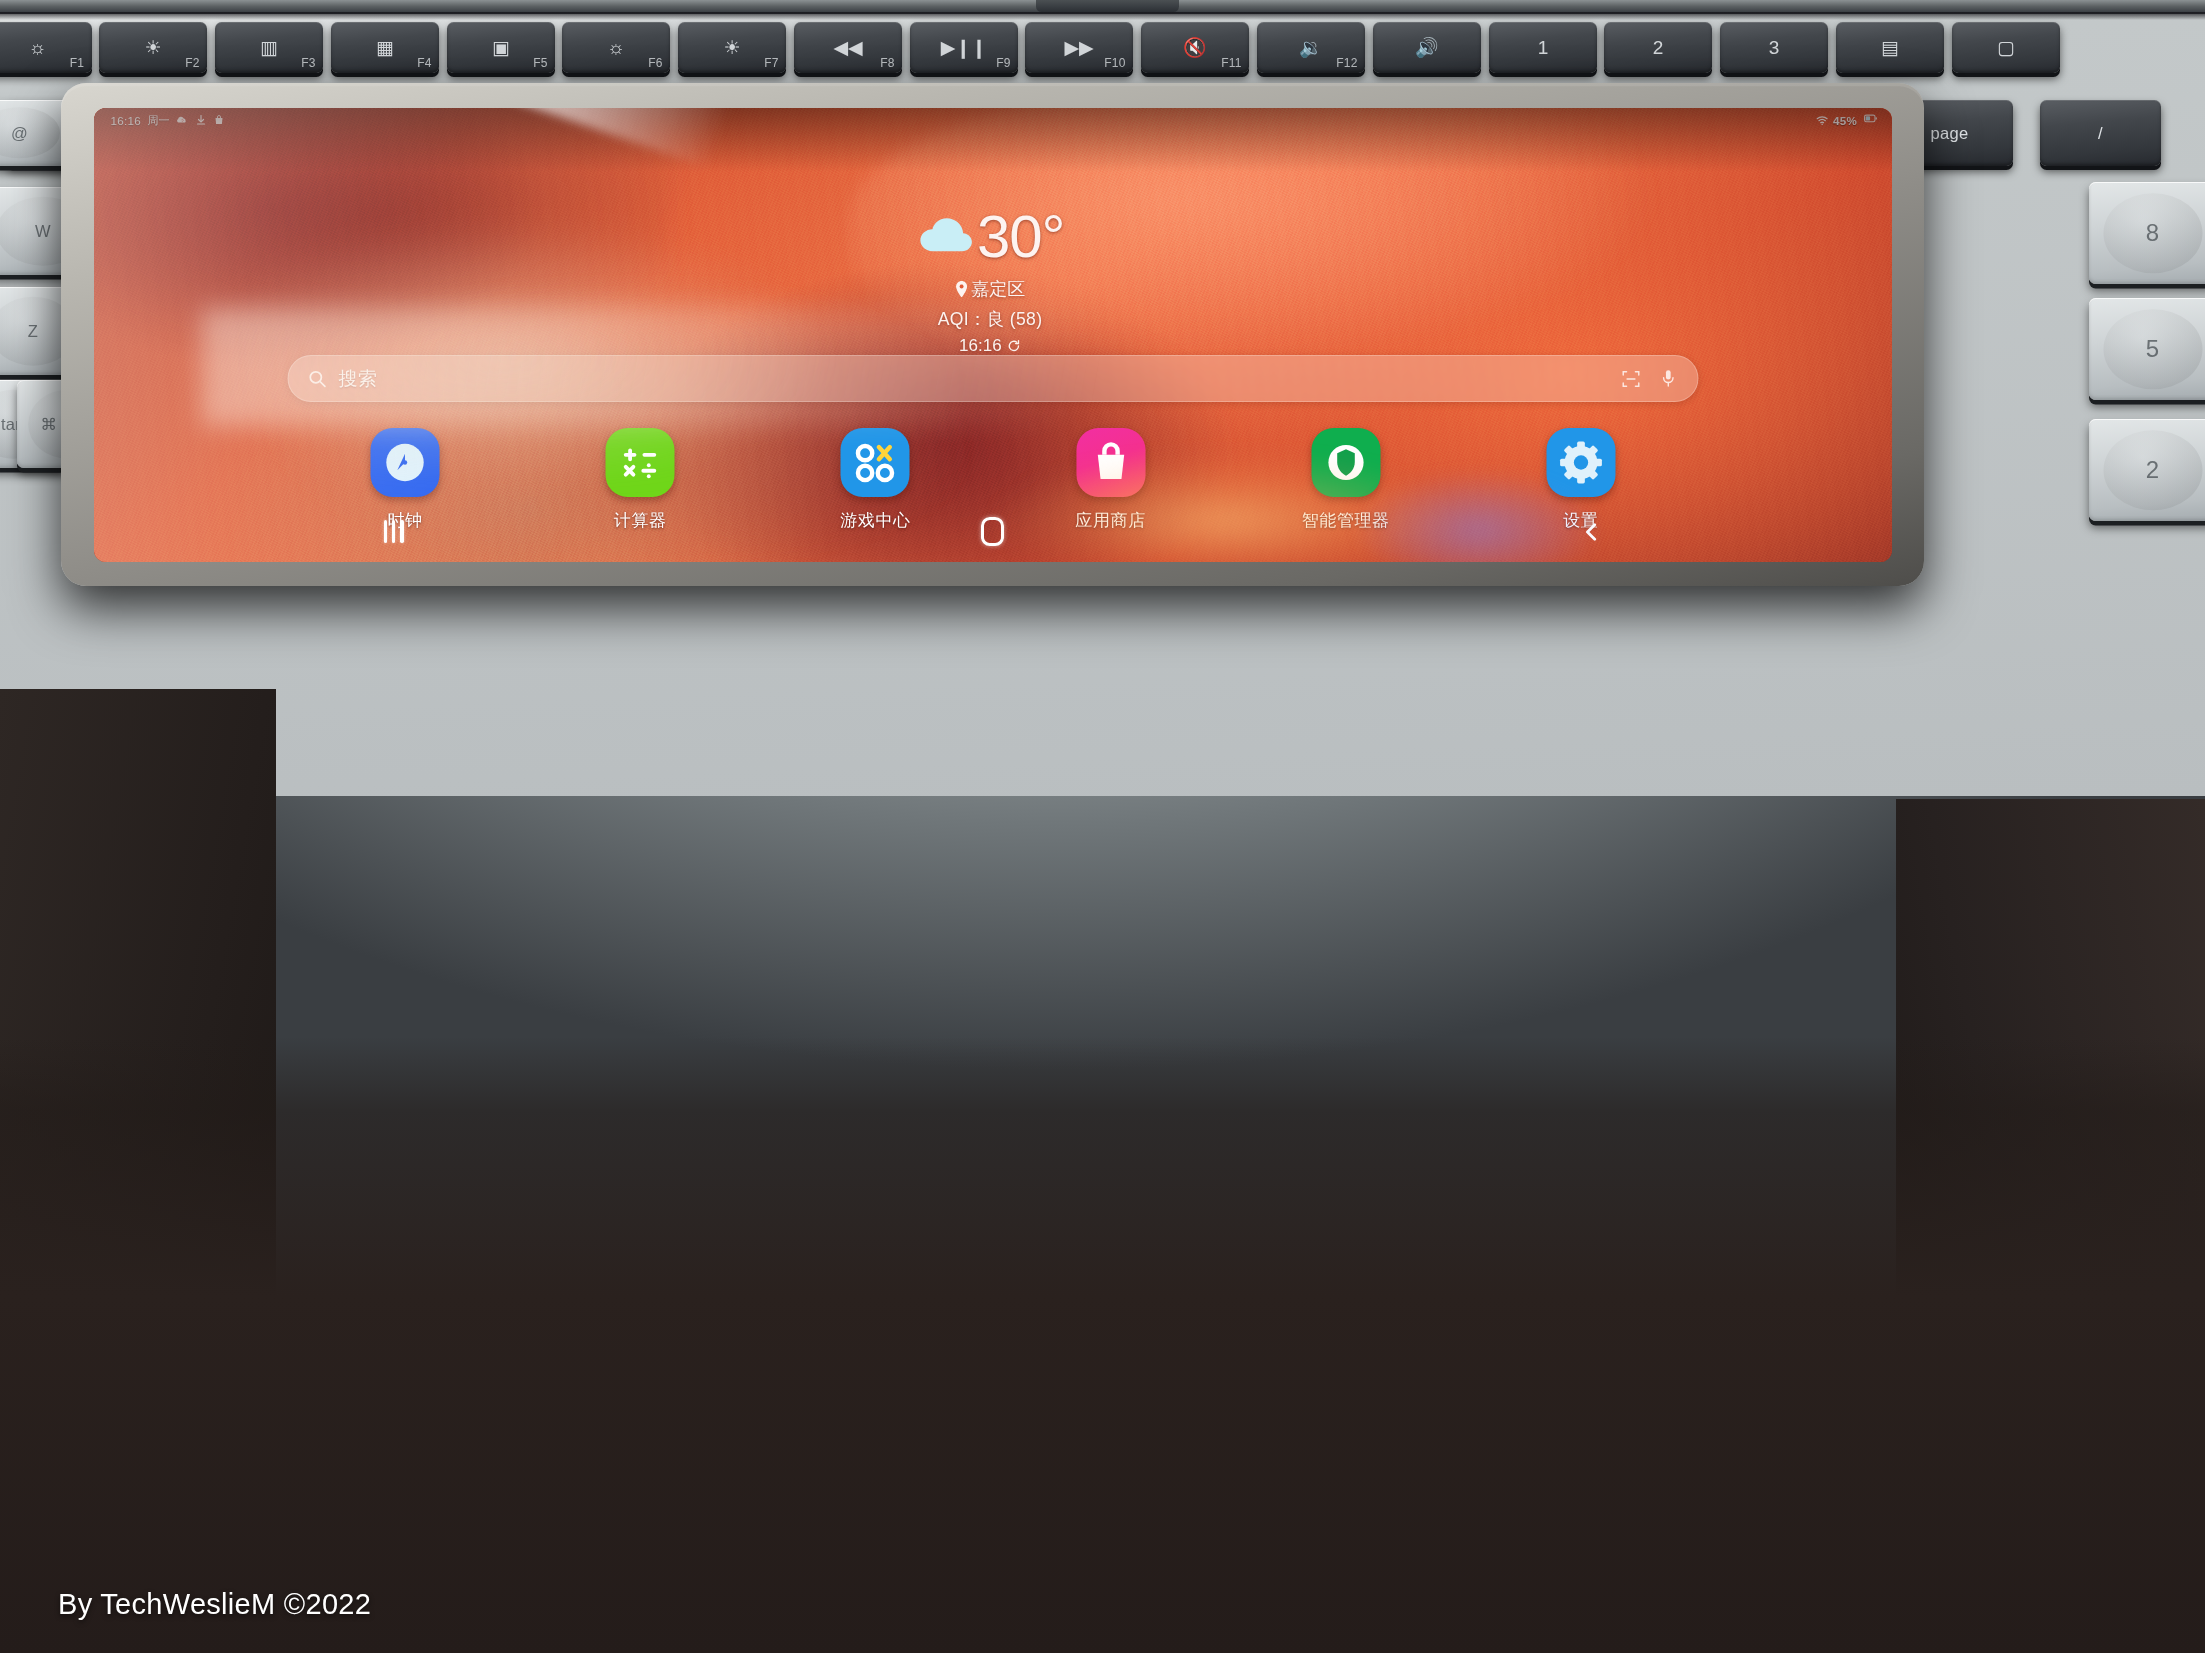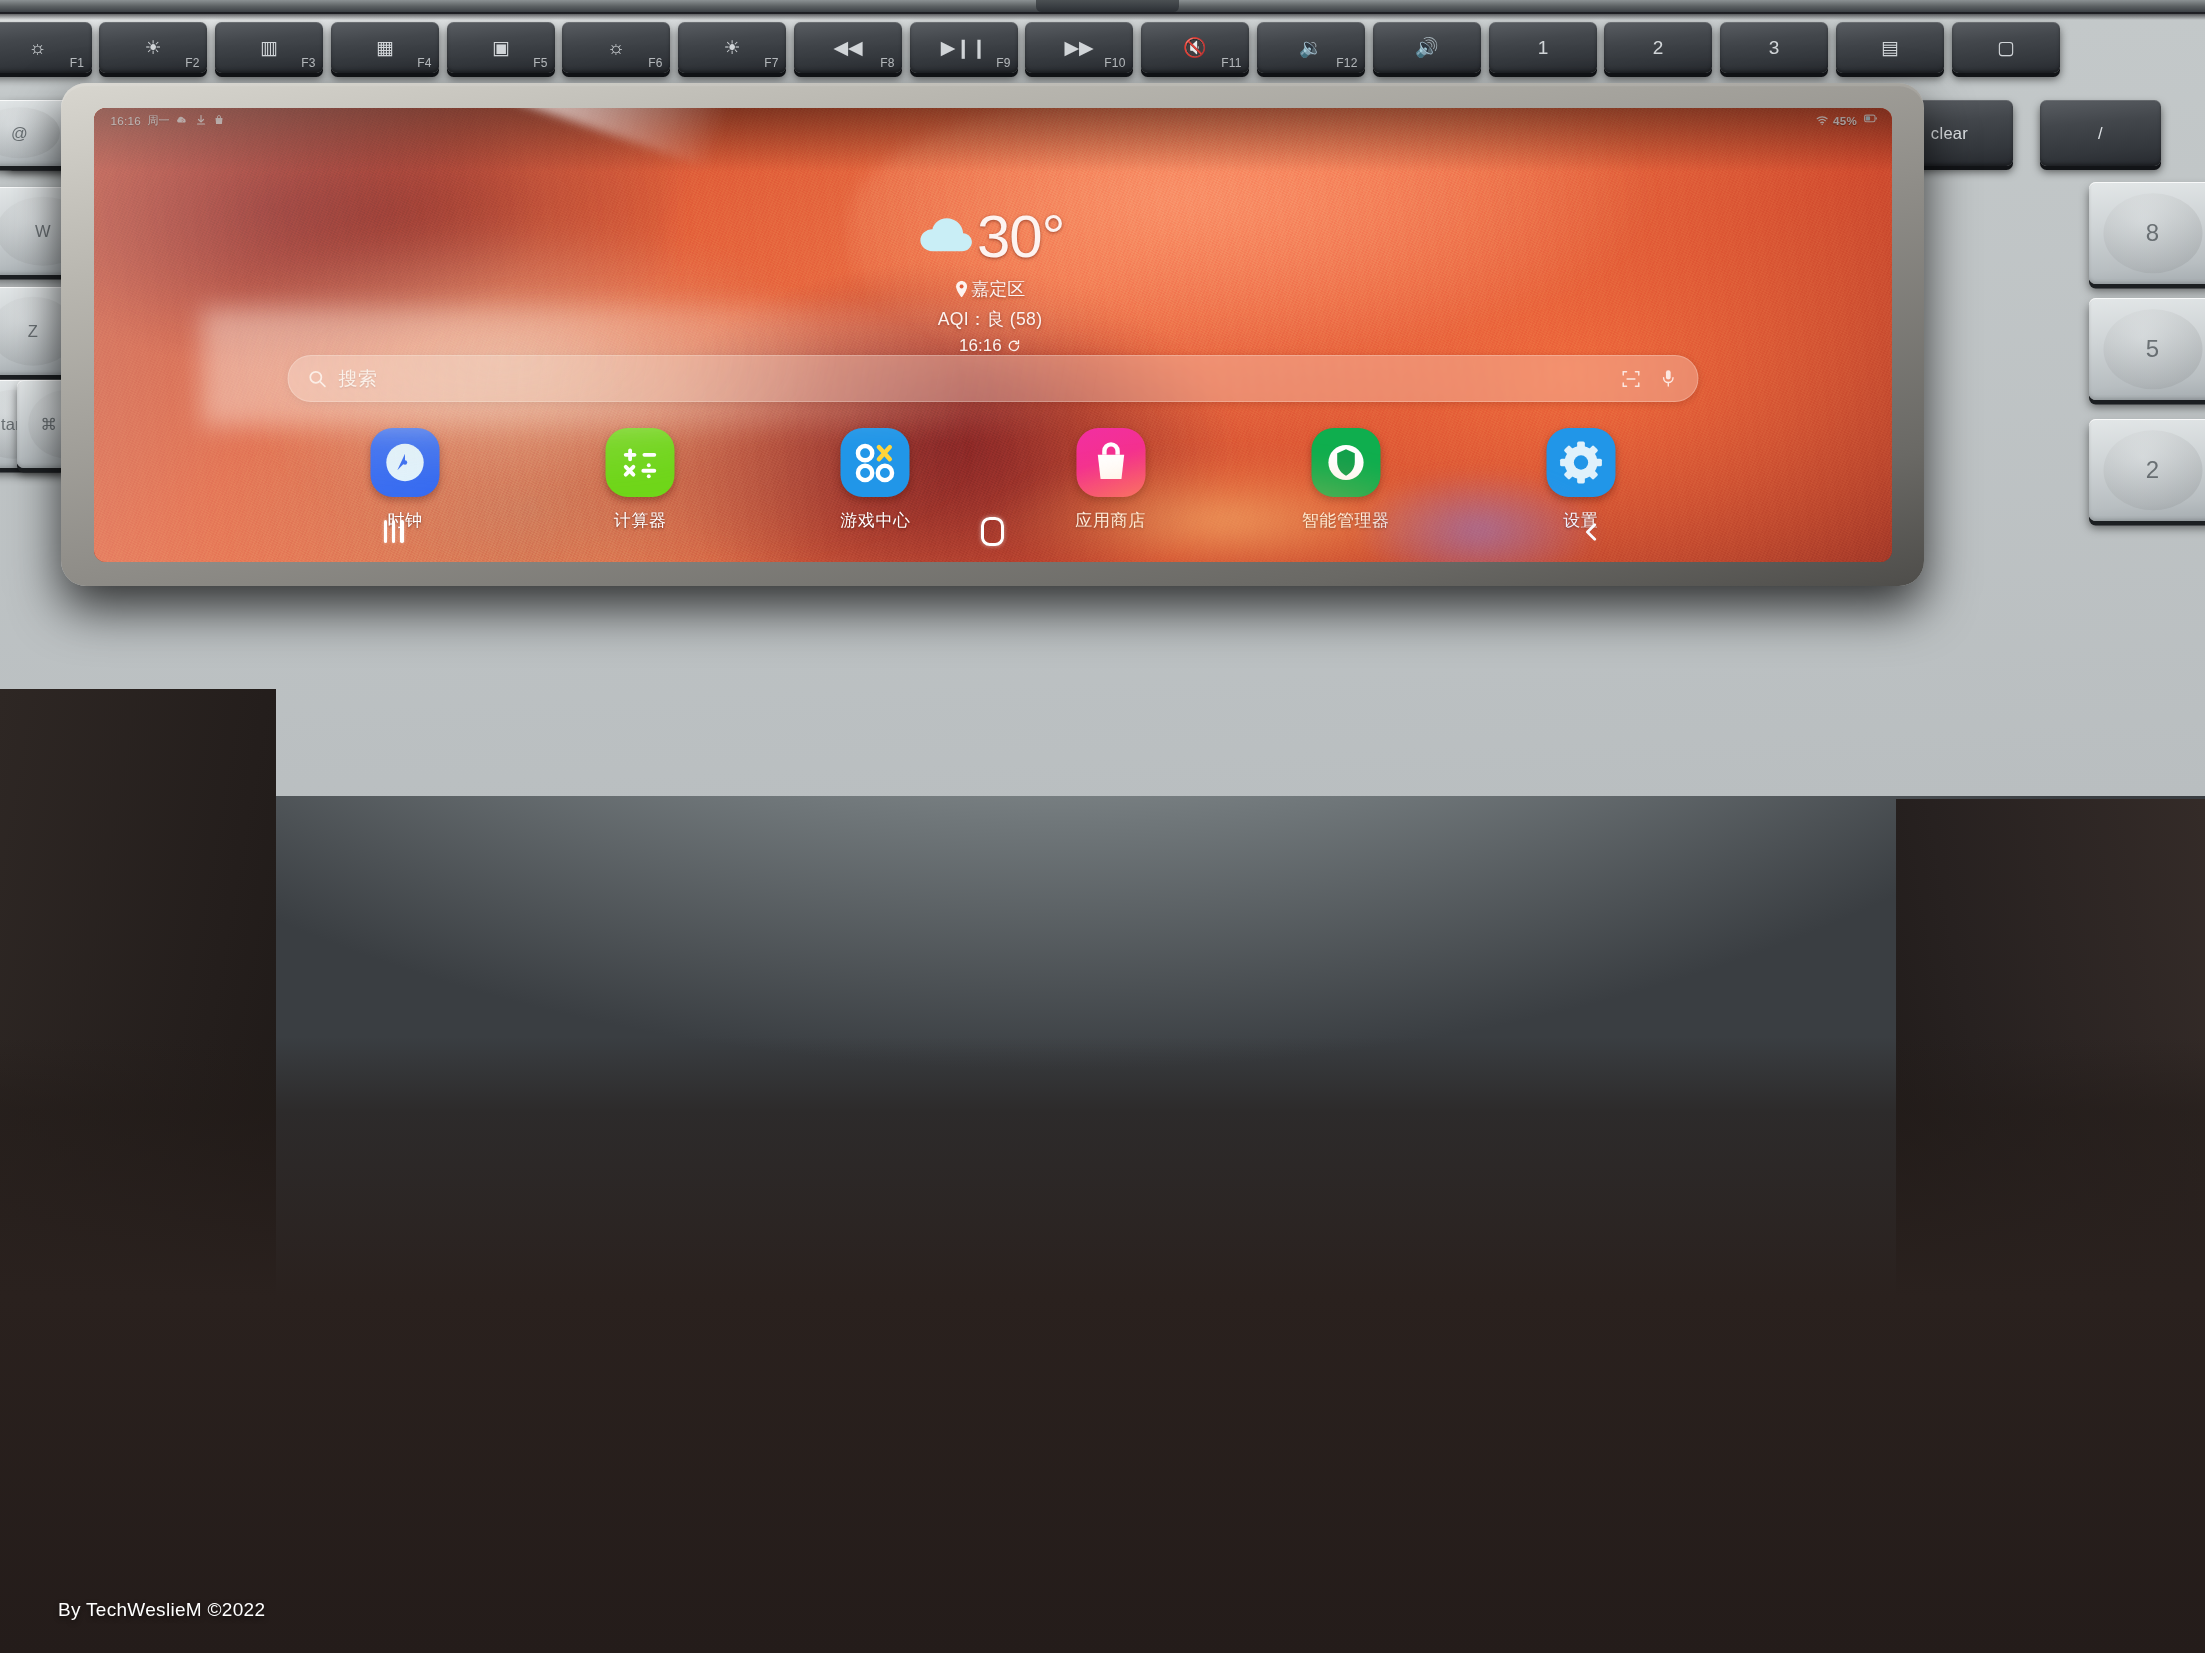--- a/index.html
+++ b/index.html
@@ -300,21 +300,21 @@
     z-index: 32; pointer-events: none;
   }
 
   
   #watermark {
     position: absolute; left: 58px; bottom: 33px; z-index: 60;
     color: #fff;
     text-shadow: 0 1.7px 5.5px rgba(0,0,0,.6);
   }
   .wm-main { font-size: 51px; font-weight: 400; letter-spacing: 0.3px; }
-  .wm-sub { font-size: 19px; font-weight: 400; margin-top: 4.4px; letter-spacing: 0.3px; }
+  .wm-sub { font-size: 29px; font-weight: 400; margin-top: 4.4px; letter-spacing: 0.3px; }
 
   svg { display: block; }
 </style>
 </head>
 <body>
 
 <div id="scene">
 
   <div id="keyboard">
     <div class="kbd-body"></div>
@@ -475,21 +475,21 @@
         <div class="key" style="left: 1461px; top: 100px; width: 127px; height: 66px;">
           <span class="wlabel">insert</span>
         </div>
         <div class="key" style="left: 1599px; top: 100px; width: 138px; height: 66px;">
           <span class="wlabel">home</span>
         </div>
         <div class="key" style="left: 1748px; top: 100px; width: 127px; height: 66px;">
           <span class="wlabel">page up</span>
         </div>
         <div class="key" style="left: 1886px; top: 100px; width: 127px; height: 66px;">
-          <span class="wlabel">clear</span>
+          <span class="wlabel">page</span>
         </div>
         <div class="key" style="left: 2040px; top: 100px; width: 121px; height: 66px;">
           <span class="wlabel">/</span>
         </div>
       </div>
     <div id="leftkeys">
         <div class="key light" style="left: -33px; top: 100px; width: 105px; height: 66px;">
           <span class="keycap-dish"></span>
           <span class="wlabel">@</span>
         </div>

